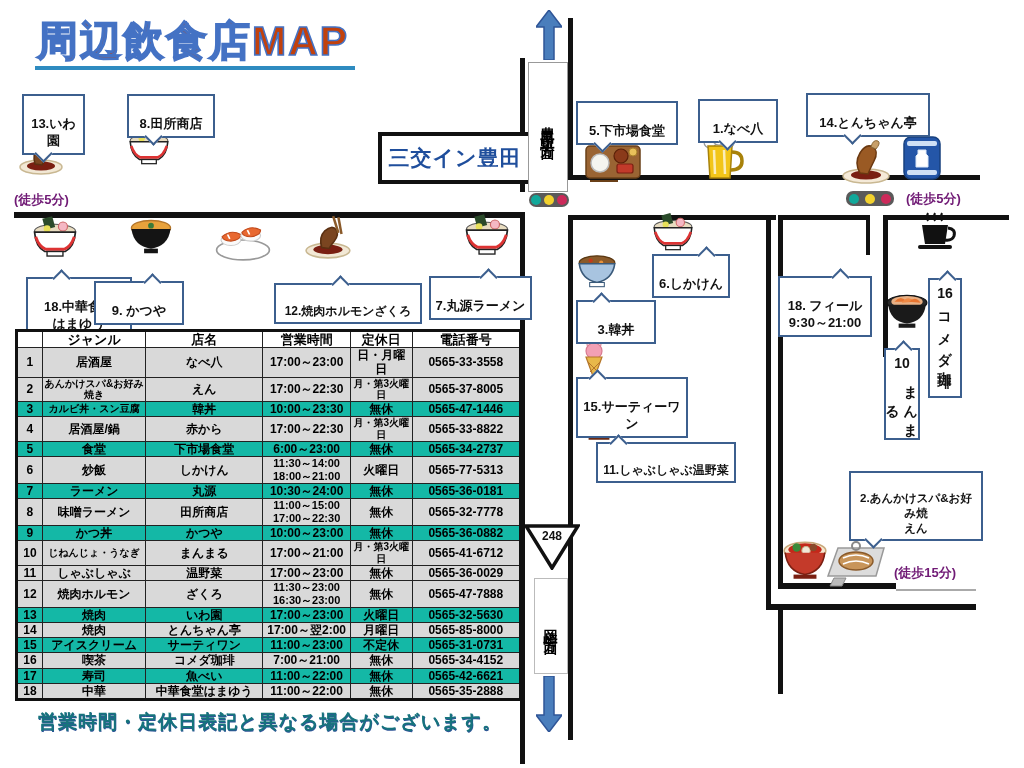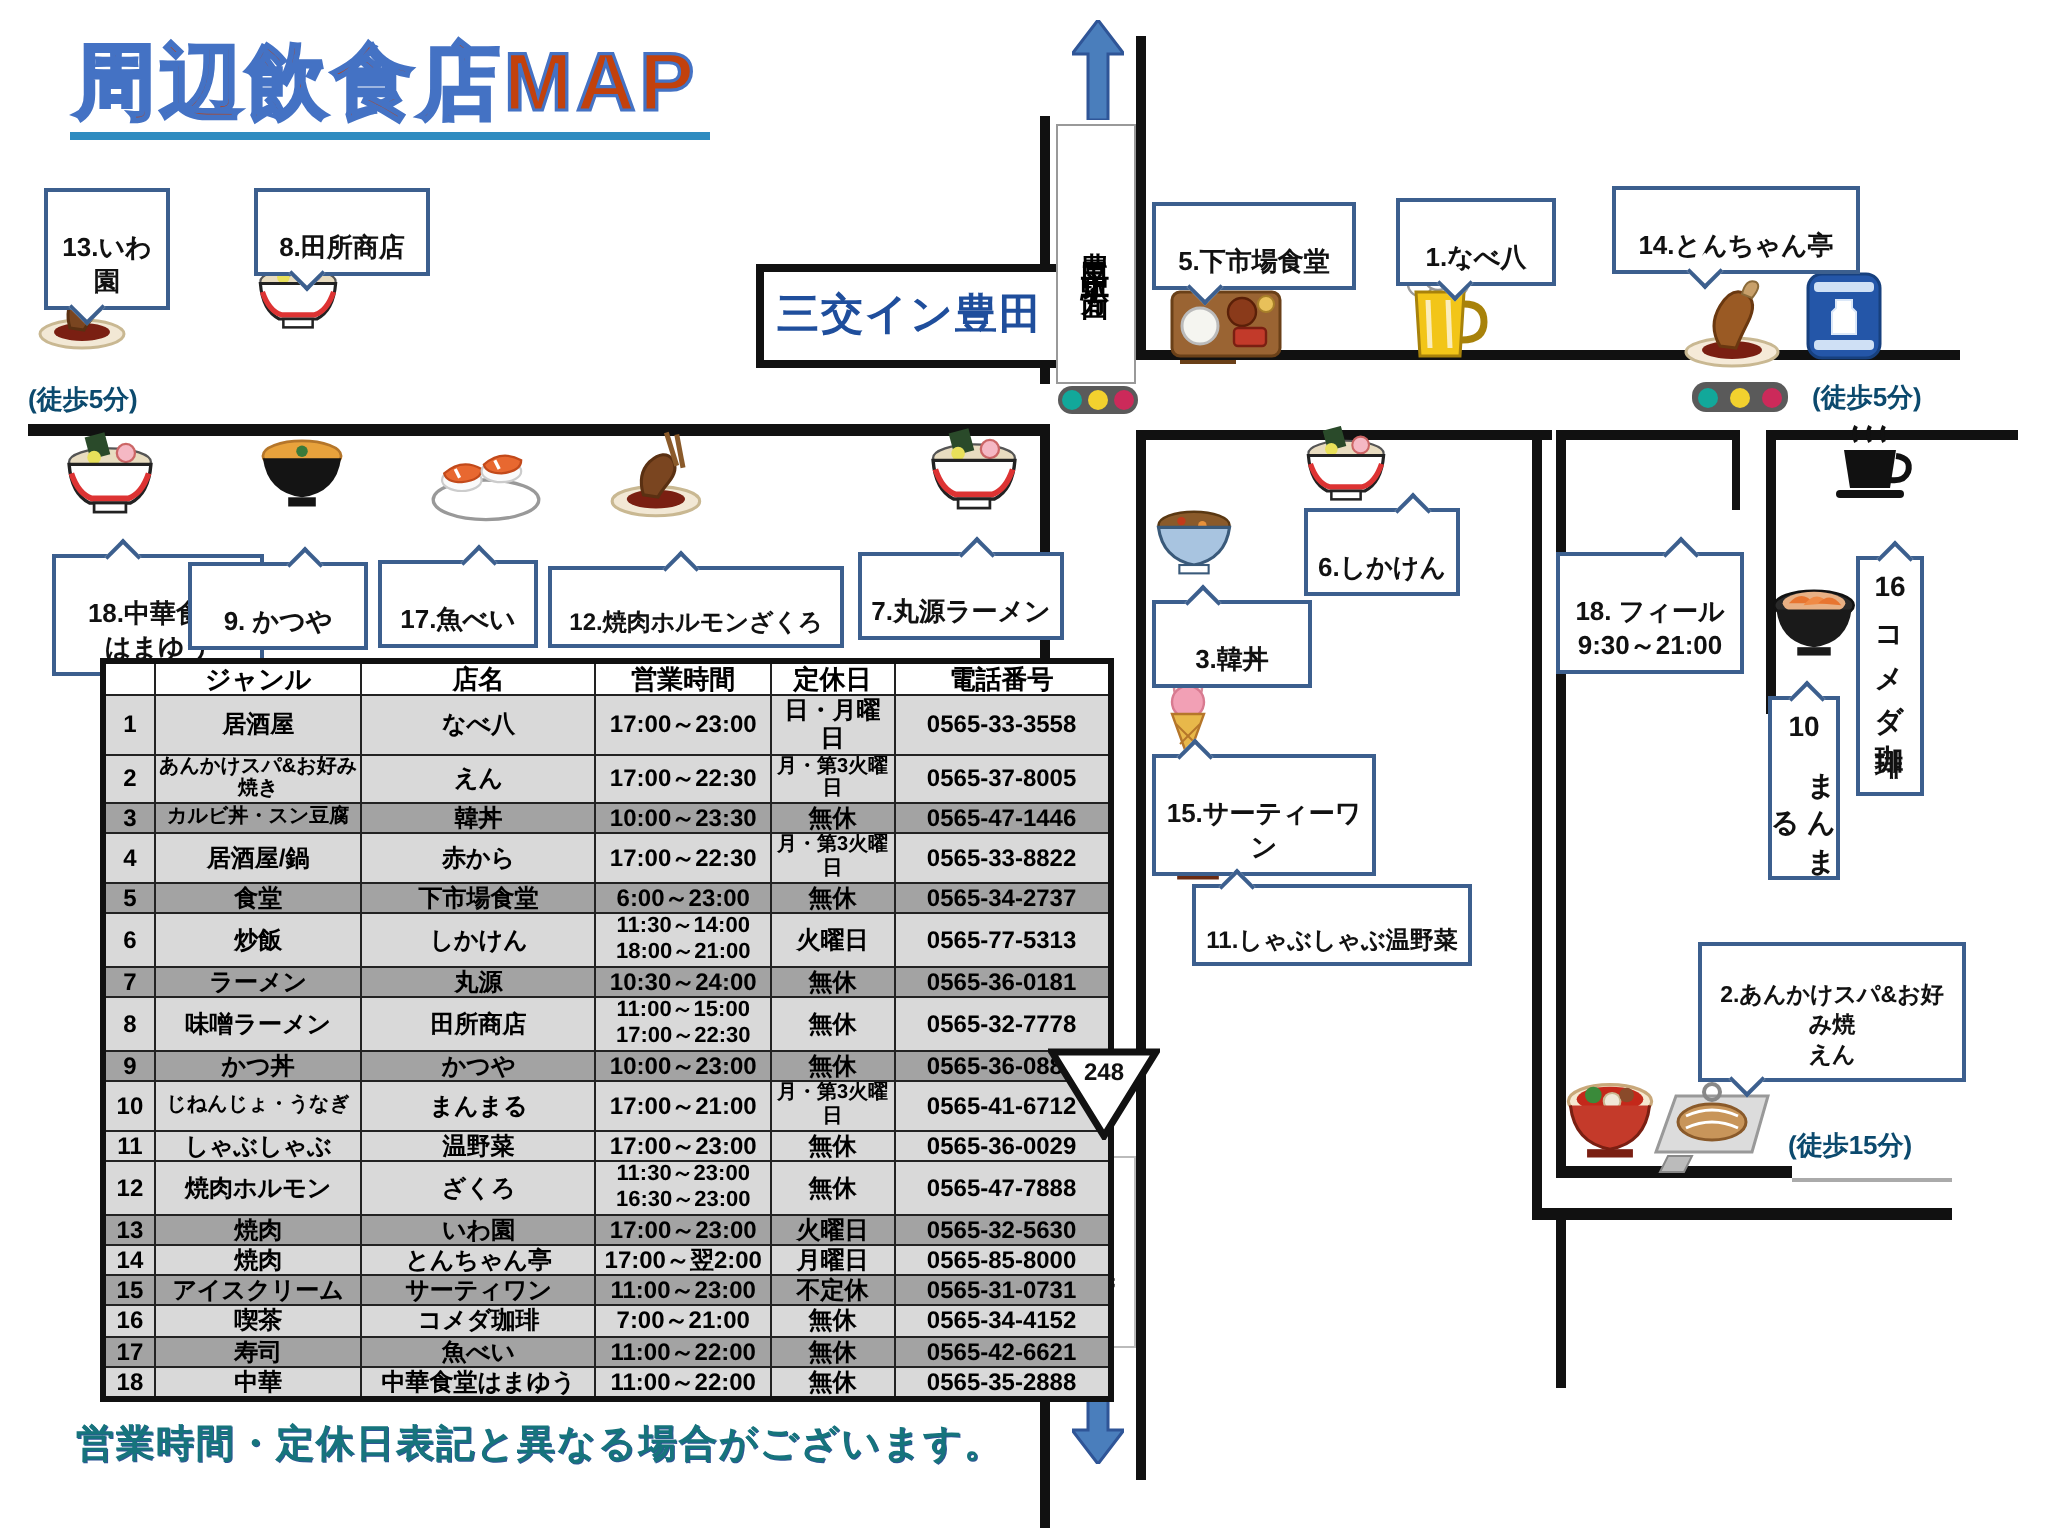--- a/index.html
+++ b/index.html
@@ -24,35 +24,35 @@
   .tail.up{top:-7px;border-left:2px solid #3c5f8e;border-top:2px solid #3c5f8e;}
   .vband{display:flex;flex-direction:column;align-items:center;padding:4px 0;}
   .vnum{font-size:14px;font-weight:bold;}
   .vtxt{writing-mode:vertical-rl;text-orientation:upright;font-weight:bold;font-size:14px;
         letter-spacing:3px;margin-top:2px;}
   
   .signbox{position:absolute;background:#fff;border:1.5px solid #999;display:flex;
            align-items:center;justify-content:center;z-index:4;}
   .signbox .vtxt{font-size:14px;letter-spacing:4px;margin-top:0;}
   
-  .walk{position:absolute;font-size:13px;font-weight:bold;color:#0c4a6e;z-index:5;}
+  .walk{position:absolute;font-size:13px;font-weight:bold;color:#701a75;z-index:5;}
   
   .tlight{position:absolute;background:#5a5a5a;border-radius:7px;display:flex;align-items:center;
           justify-content:space-around;z-index:6;}
   .tlight i{display:block;width:10px;height:10px;border-radius:50%;}
   
   .icon{position:absolute;z-index:4;}
   
   #feel-logo{position:absolute;left:780px;top:222px;z-index:4;text-align:left;}
   #feel-name{font-size:27px;font-weight:bold;color:#d42a1e;letter-spacing:2px;line-height:1;
              display:inline-block;vertical-align:top;}
   #feel-sub{font-size:7px;color:#d42a1e;font-weight:bold;letter-spacing:1px;margin-left:22px;}
   
   #rtable{position:absolute;left:15px;top:329px;width:507px;border-collapse:collapse;z-index:5;
-          border:3px solid #111;background:#a3a3a3;margin-left:35px;}
+          border:3px solid #111;background:#14b8a6;}
   #rtable th,#rtable td{border:1.5px solid #222;text-align:center;padding:0 1px;font-weight:bold;
           font-size:12px;line-height:1.18;white-space:pre-line;overflow:hidden;}
   #rtable th{font-size:13px;background:#fff;}
   #rtable tr.shaded td{background:#d9d9d9;}
   #rtable col.c0{width:26px;} #rtable col.c1{width:104px;} #rtable col.c2{width:118px;}
   #rtable col.c3{width:88px;} #rtable col.c4{width:62px;} #rtable col.c5{width:109px;}
   
   #note{position:absolute;left:38px;top:709px;font-size:19px;font-weight:bold;color:#16747c;
         letter-spacing:1px;text-shadow:0.5px 0.5px 0 #2f5597;}
   
@@ -211,23 +211,20 @@
 
   <svg class="icon" style="left:214px;top:218px;" width="58" height="44" viewBox="0 0 52 40">
     <ellipse cx="26" cy="29" rx="24" ry="9" fill="#fff" stroke="#999" stroke-width="1.5"></ellipse>
     <ellipse cx="15" cy="20" rx="9" ry="5" fill="#fafafa" stroke="#ccc" stroke-width="1"></ellipse>
     <path d="M7 17 Q15 10 24 15 Q24 20 15 21 Q8 21 7 17 Z" fill="#e86830" stroke="#c2491a" stroke-width="1"></path>
     <ellipse cx="33" cy="16" rx="9" ry="5" fill="#fafafa" stroke="#ccc" stroke-width="1"></ellipse>
     <path d="M25 13 Q33 6 42 11 Q42 16 33 17 Q26 17 25 13 Z" fill="#e86830" stroke="#c2491a" stroke-width="1"></path>
     <line x1="12" y1="15" x2="14" y2="19" stroke="#fff" stroke-width="1.5"></line>
     <line x1="30" y1="11" x2="32" y2="15" stroke="#fff" stroke-width="1.5"></line>
   </svg>
-  <div class="bubble" style="left:189px;top:280px;width:80px;">
-    <span>17.魚べい</span><span class="tail up" style="left:55%;"></span>
-  </div>
 
   <svg class="icon" style="left:304px;top:212px;" width="50" height="48" viewBox="0 0 48 46">
     <ellipse cx="23" cy="37" rx="21" ry="7" fill="#f2e8d5" stroke="#c9b892" stroke-width="1.5"></ellipse>
     <ellipse cx="23" cy="36" rx="14" ry="4.5" fill="#7a1f12"></ellipse>
     <path d="M17 34 Q14 24 20 18 Q27 12 31 17 Q34 22 29 28 Q25 33 24 35 Z" fill="#7a4520" stroke="#5a3012" stroke-width="1.5"></path>
     <line x1="28" y1="4" x2="33" y2="20" stroke="#8a5a2a" stroke-width="2.4"></line>
     <line x1="33" y1="5" x2="36" y2="21" stroke="#8a5a2a" stroke-width="2.4"></line>
   </svg>
   <div class="bubble" style="left:274px;top:283px;width:148px;font-size:12px;">
     <span>12.焼肉ホルモンざくろ</span><span class="tail up" style="left:40%;"></span>

